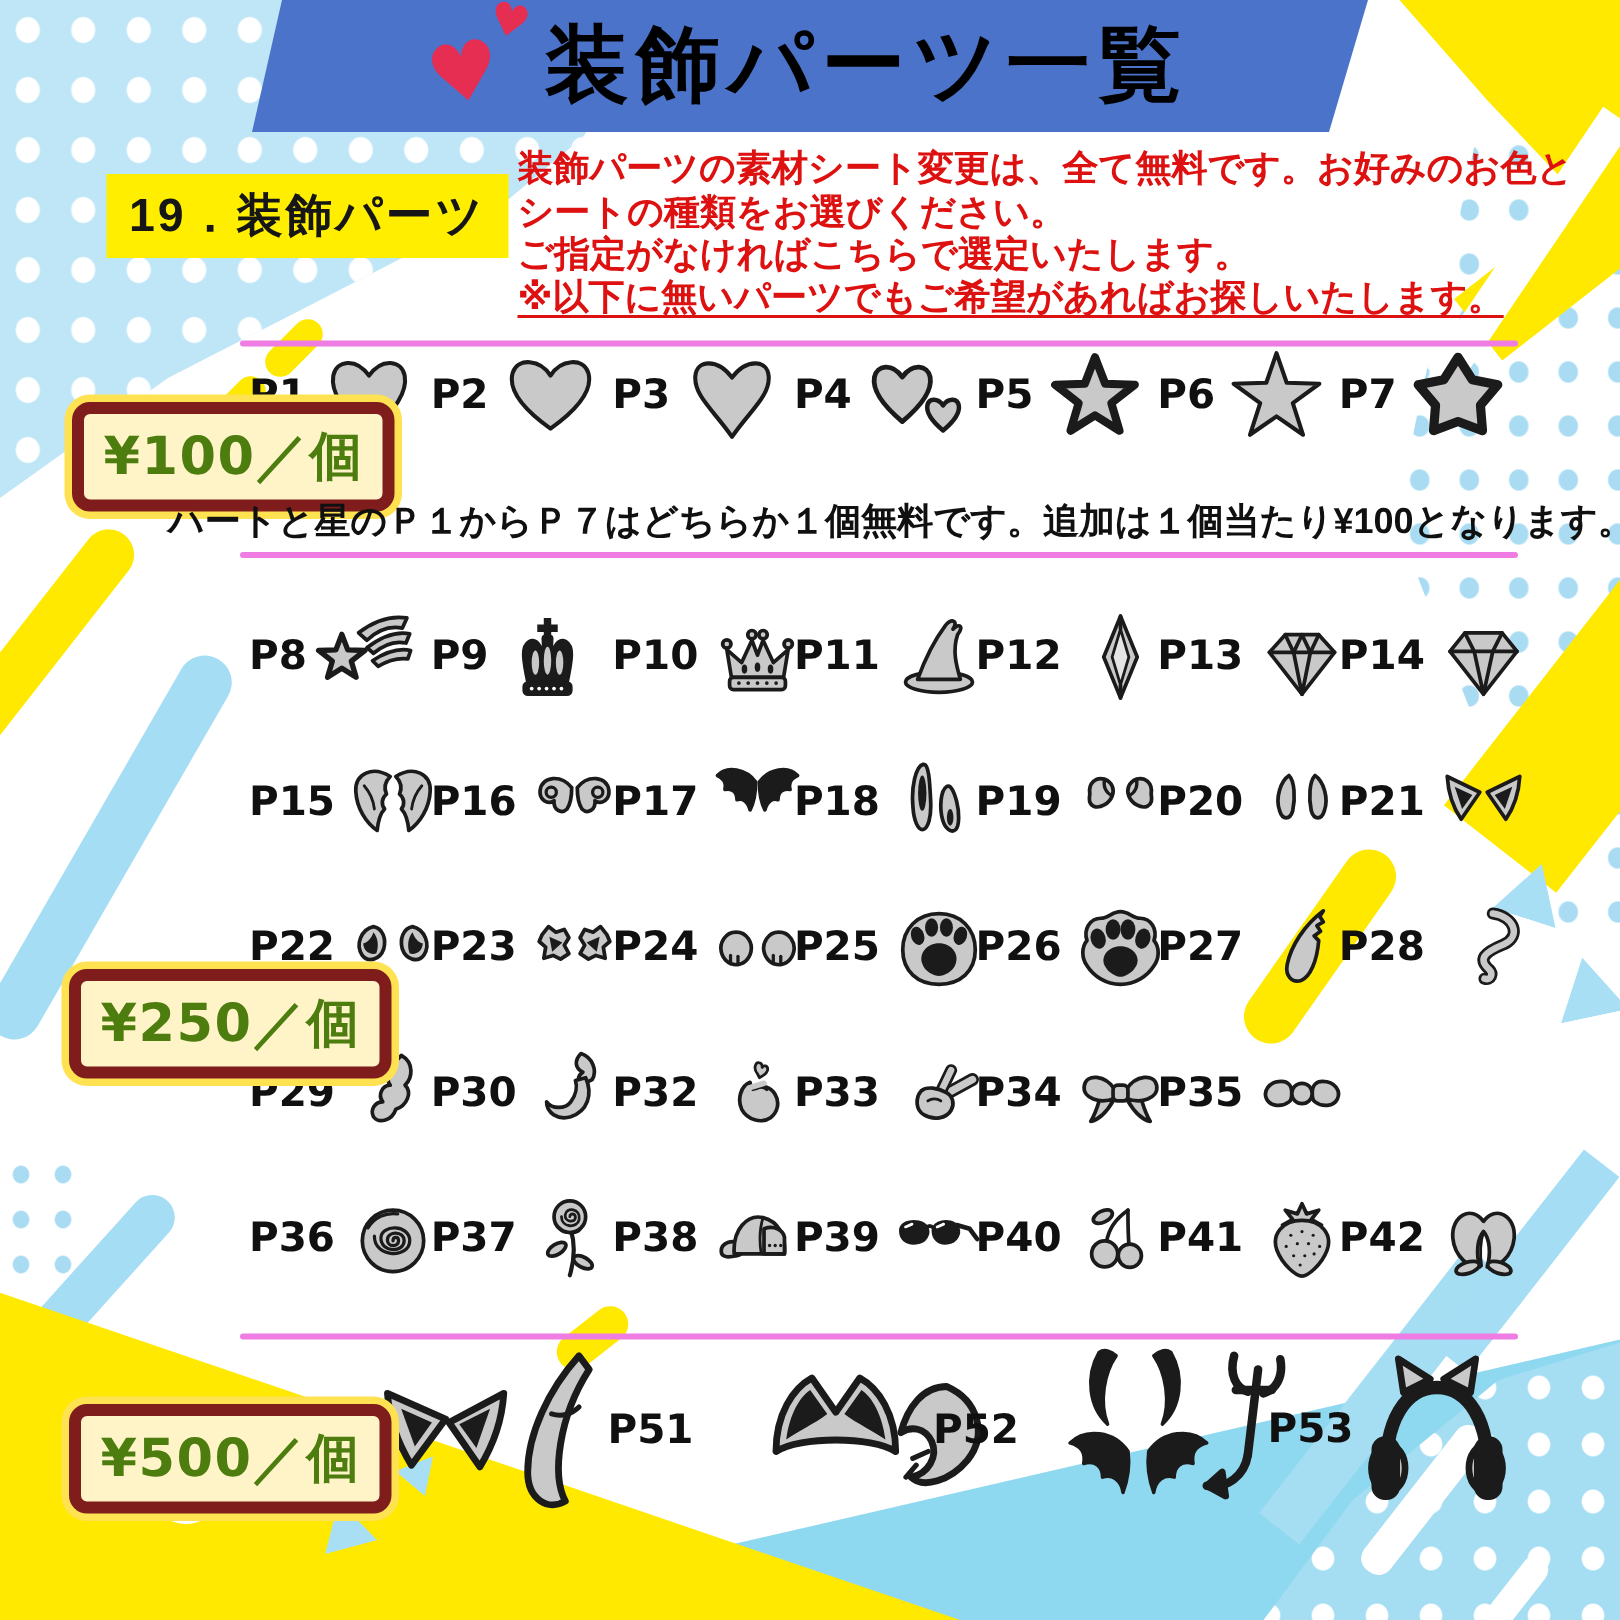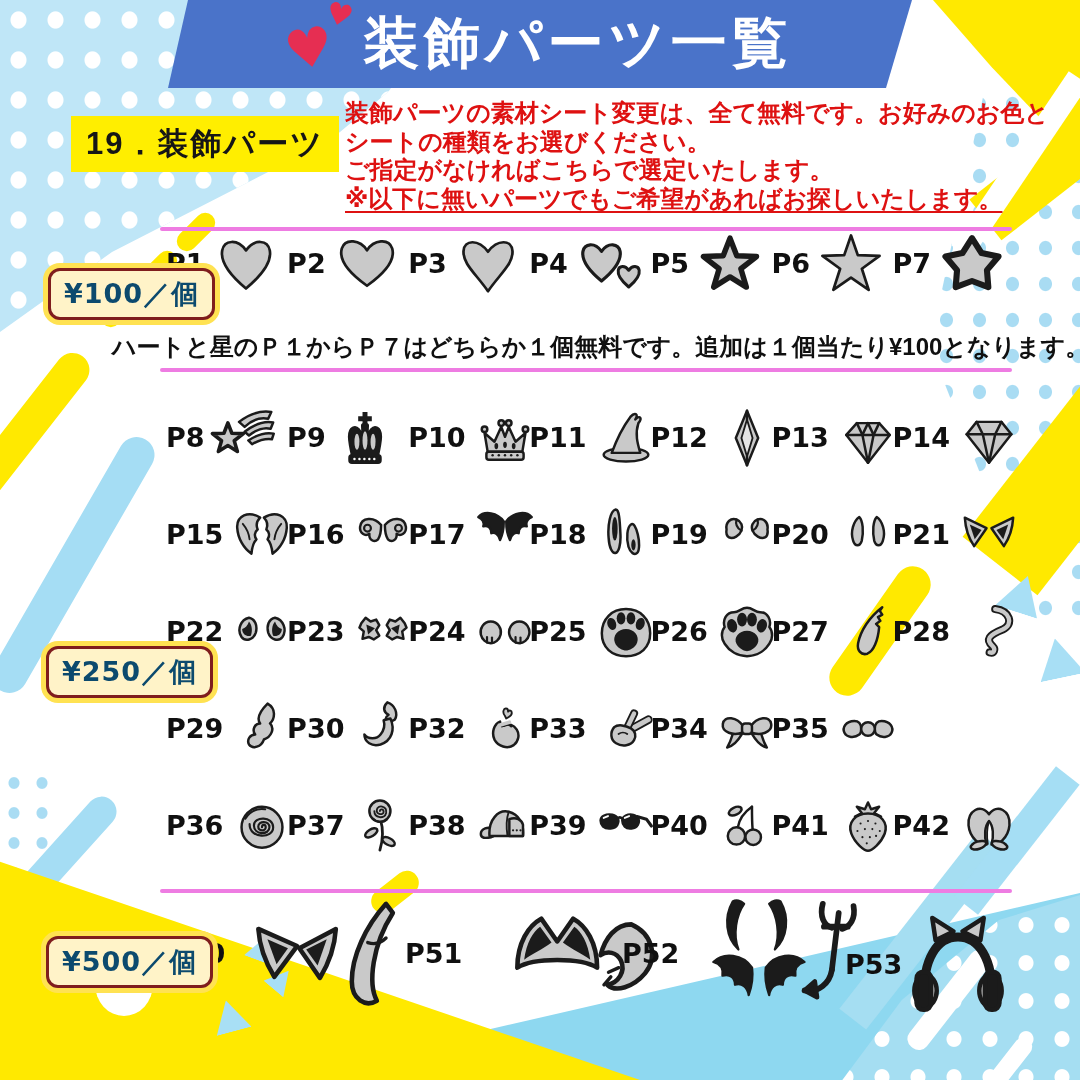--- a/index.html
+++ b/index.html
@@ -8,35 +8,35 @@
   
   .decor div{position:absolute;}
   .dots-blue{background-color:#bfe6f7;background-image:radial-gradient(#ffffff 7.5px,transparent 8.5px);background-size:37px 40px;}
   .dots-sky{background-color:#a5def2;background-image:radial-gradient(#ffffff 7px,transparent 8px);background-size:36px 38px;}
   .dots-on-white{background-color:#ffffff;background-image:radial-gradient(#a9dcf3 6px,transparent 7px);background-size:33px 36px;}
   .dots-clear{background-color:transparent;background-image:radial-gradient(#a9dcf3 5px,transparent 6px);background-size:28px 30px;}
   
   .banner{position:absolute;left:168px;top:0;width:744px;height:88px;background:#4a73c9;
           clip-path:polygon(20px 0,100% 0,calc(100% - 26px) 100%,0 100%);
           display:flex;align-items:center;justify-content:center;gap:14px;z-index:6;}
-  .banner h1{margin:0;color:#ffffff;font-size:56px;font-weight:800;letter-spacing:5px;font-family:"DejaVu Sans",sans-serif;}
+  .banner h1{margin:0;color:#000000;font-size:56px;font-weight:800;letter-spacing:5px;font-family:"DejaVu Sans",sans-serif;}
   .hearts{position:relative;width:62px;height:72px;}
   .hearts .hA{position:absolute;left:-2px;top:14px;font-size:54px;line-height:1;color:#e62e52;transform:rotate(-10deg);font-family:"DejaVu Sans",sans-serif;}
   .hearts .hB{position:absolute;right:-4px;top:-8px;font-size:30px;line-height:1;color:#e62e52;transform:rotate(14deg);font-family:"DejaVu Sans",sans-serif;}
   
   .section-label{position:absolute;left:71px;top:116px;background:#ffee00;color:#161616;
           font-weight:800;font-size:31px;padding:7px 15px;letter-spacing:2px;z-index:5;text-align:right;}
   .notice{position:absolute;left:345px;top:99px;z-index:5;color:#de1111;font-weight:800;
           font-size:24px;line-height:28.5px;white-space:nowrap;}
   .notice .ul{text-decoration:underline;text-decoration-thickness:2px;text-underline-offset:4px;}
   
   .hr{position:absolute;left:160px;width:852px;height:4px;background:#ee7ce2;border-radius:2px;z-index:4;}
   #hr1{top:227px;} #hr2{top:368px;} #hr3{top:889px;}
-  .price-badge{position:absolute;z-index:5;background:#fff3c8;border:3px solid #7f1d1d;border-radius:12px;
-          box-shadow:0 0 0 5px #ffe252;color:#0c4a6e;font-weight:800;font-size:27px;
+  .price-badge{position:absolute;z-index:5;background:#fff3c8;border:8px solid #7f1d1d;border-radius:12px;
+          box-shadow:0 0 0 5px #ffe252;color:#4d7c0f;font-weight:800;font-size:35px;
           padding:5px 13px;letter-spacing:1px;white-space:nowrap;font-family:"DejaVu Sans",sans-serif;}
   #badge100{left:48px;top:268px;} #badge250{left:46px;top:608px;margin-top:38px;} #badge500{left:46px;top:936px;}
   
   .pgrid{position:absolute;display:flex;z-index:3;}
   #grid100{left:166px;top:229px;width:848px;}
   #grid100 .cell{width:121.1px;}
   #grid250{left:166px;top:389px;width:848px;flex-direction:column;}
   .prow{display:flex;height:97px;}
   .prow .cell{width:121.1px;}
   #grid500{left:0;top:896px;width:864px;height:160px;}
@@ -646,21 +646,21 @@
                 <path d="M118 14 L112 64"></path>
                 <path d="M104 6 C101 17 105 25 112 27"></path>
                 <path d="M131 8 C133 19 128 26 121 28"></path>
                 <path d="M105 26 L126 26"></path>
                 <path d="M112 64 C110 76 100 84 88 82"></path>
               </g>
               <path d="M88 82 L97 74 L99 88 Z" fill="#1b1b1b" stroke="#1b1b1b"></path>
             </g>
           </svg></div>
       </div>
-      <div class="cell" style="left: 845px; top: 12px; width: 165px;">
+      <div class="cell" style="left: 845px; top: 0px; width: 165px;">
         <div class="plabel">P53</div>
         <div class="picon"><svg viewBox="0 0 100 100" width="112" height="112">
             <g fill="#c9c9c9" stroke="#1b1b1b" stroke-width="4" stroke-linejoin="round" stroke-linecap="round">
               <path d="M30 28 L27 8 L46 20 Z"></path>
               <path d="M70 28 L73 8 L54 20 Z"></path>
               <path d="M20 80 C18 44 32 25 50 25 C68 25 82 44 80 80" fill="none" stroke="#1b1b1b" stroke-width="8"></path>
               <ellipse cx="21" cy="73" rx="10" ry="14"></ellipse>
               <rect x="13" y="56" width="13" height="34" rx="6" fill="#1b1b1b" stroke="#1b1b1b"></rect>
               <ellipse cx="79" cy="73" rx="10" ry="14"></ellipse>
               <rect x="74" y="56" width="13" height="34" rx="6" fill="#1b1b1b" stroke="#1b1b1b"></rect>

